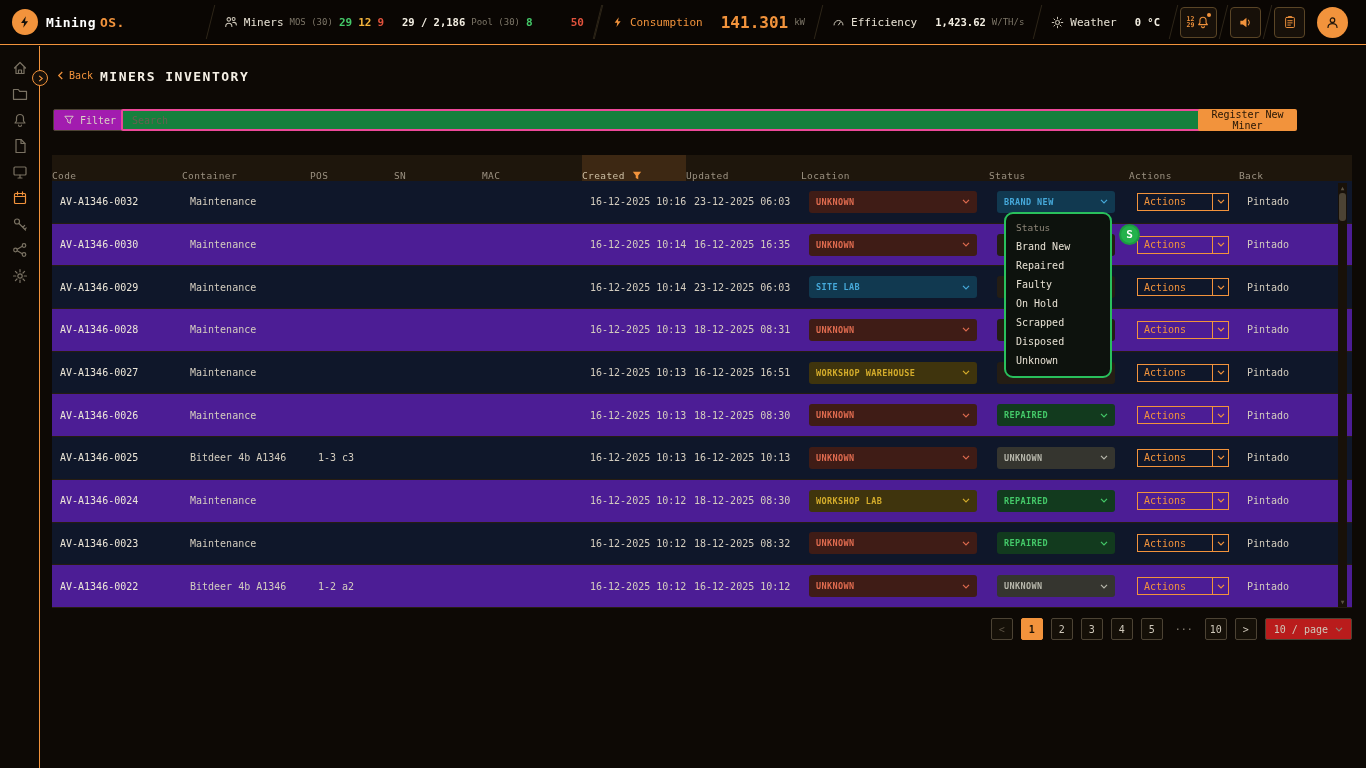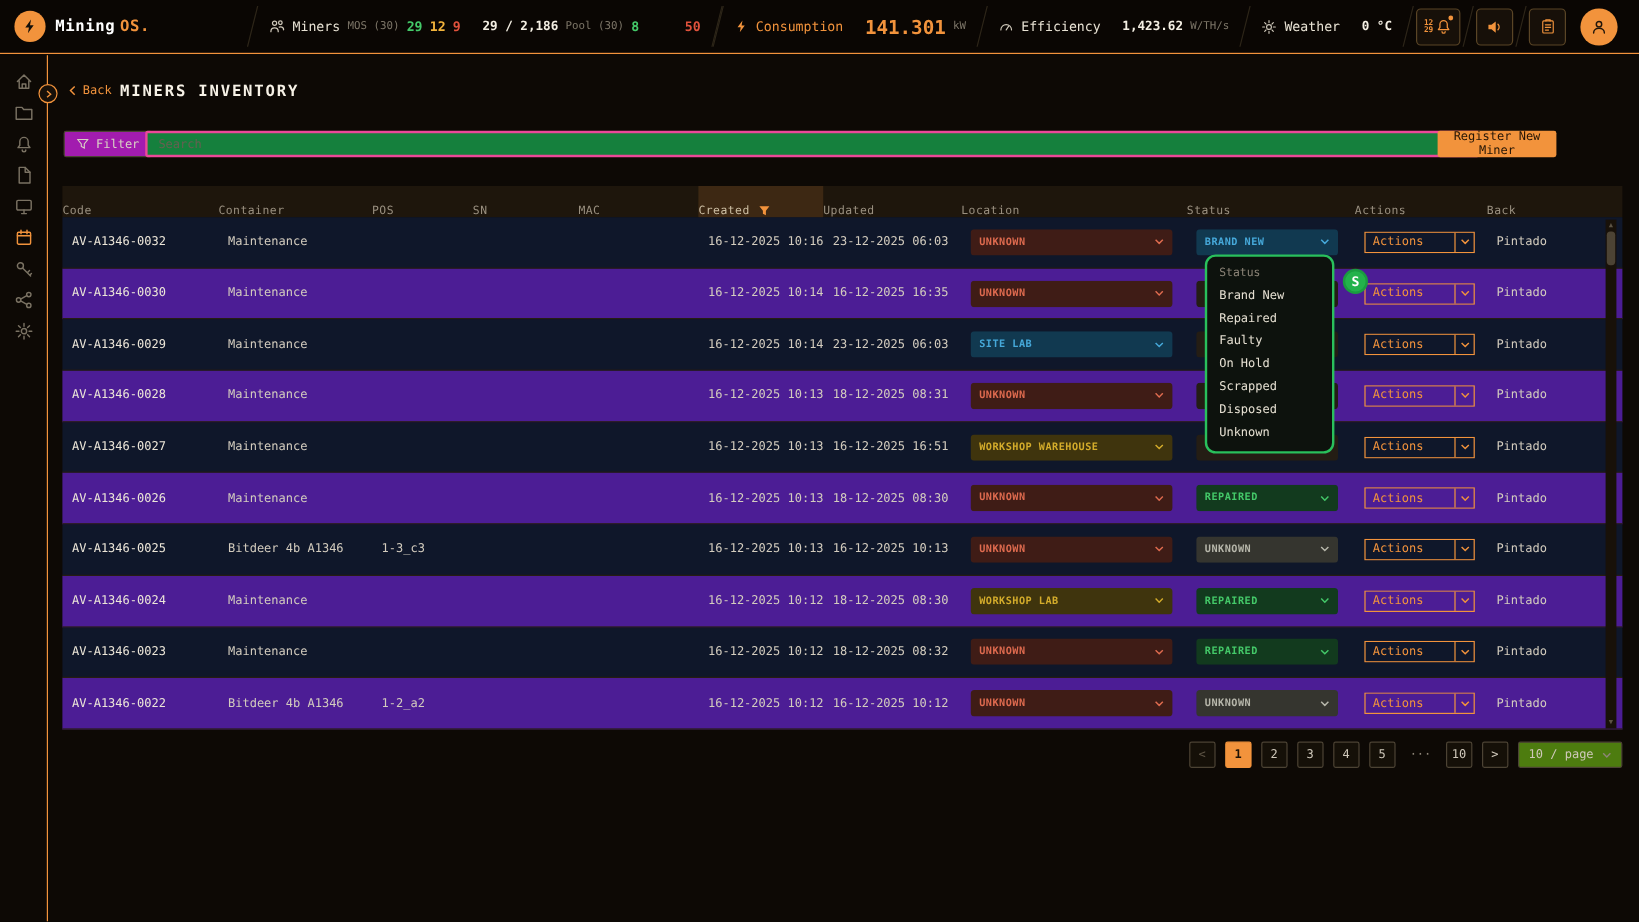--- a/index.html
+++ b/index.html
@@ -101,21 +101,21 @@
     display:flex;align-items:center;justify-content:center;z-index:9}
 
   
   .pagination{position:absolute;right:14px;top:618px;display:flex;gap:8px;align-items:center}
   .pbtn{min-width:22px;height:22px;border:1px solid #4c4334;background:#151008;color:#cfc8ba;
     font-size:10px;display:flex;align-items:center;justify-content:center;border-radius:2px;
     padding:0 4px;font-family:inherit;cursor:pointer}
   .pbtn.dim{color:#5c5344}
   .pbtn.active{background:#f2933c;border-color:#f2933c;color:#1c1206;font-weight:bold}
   .pbtn.ellipsis{border:none;background:transparent;color:#8d8578;cursor:default}
-  .page-size{height:22px;border:1px solid #4c4334;background:#4d7c0f;color:#cfc8ba;font-size:10px;
+  .page-size{height:22px;border:1px solid #4c4334;background:#b91c1c;color:#cfc8ba;font-size:10px;
     display:flex;align-items:center;gap:7px;padding:0 8px;border-radius:2px;cursor:pointer}
   .page-size .chev-svg{color:#8d8578}
 </style>
 </head>
 <body>
 
 <header class="topbar">
   <div class="brand">
     <span class="logo-badge">
       <svg width="14" height="14" viewBox="0 0 16 16">

